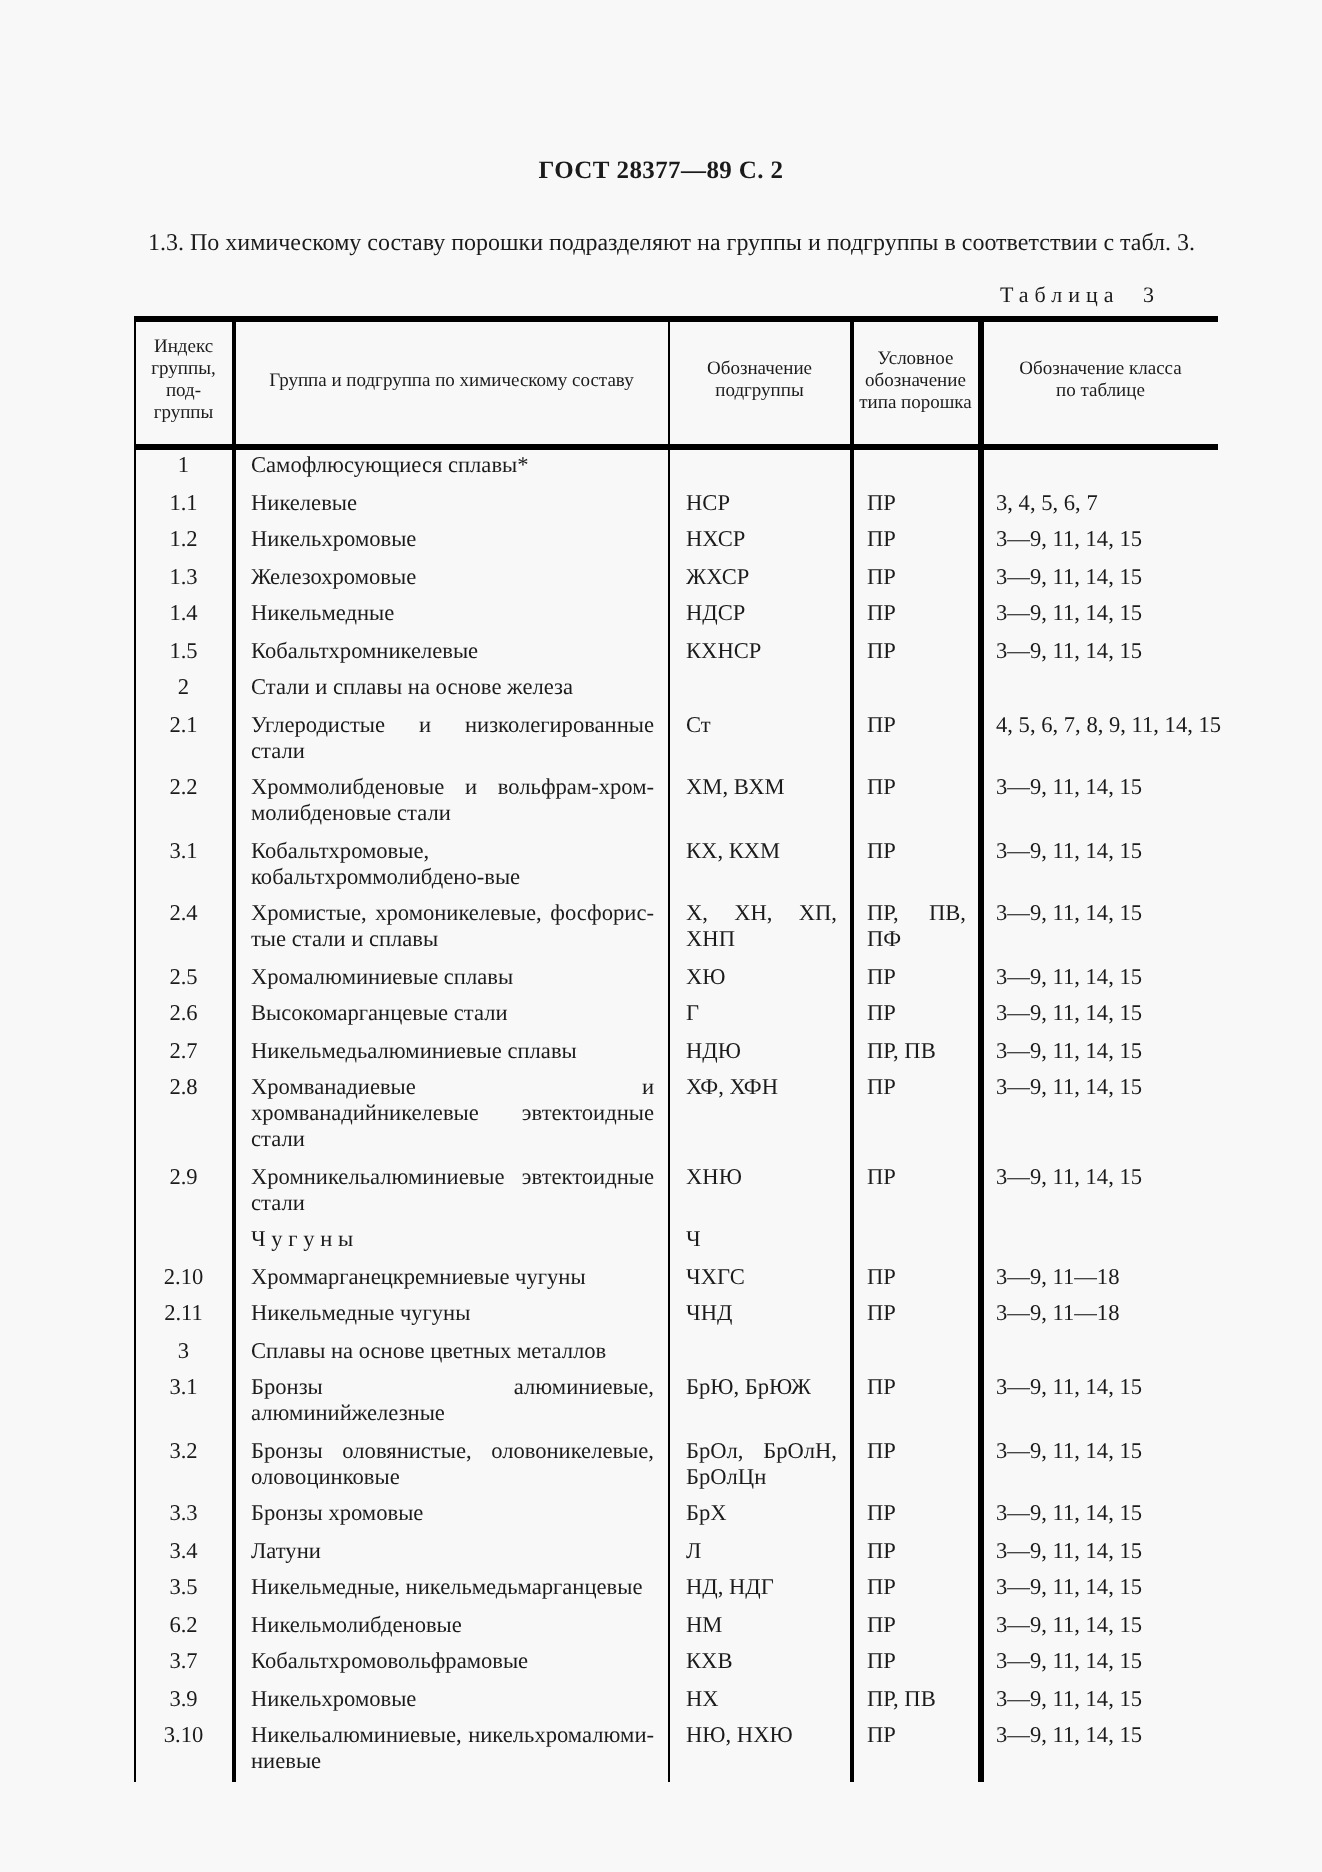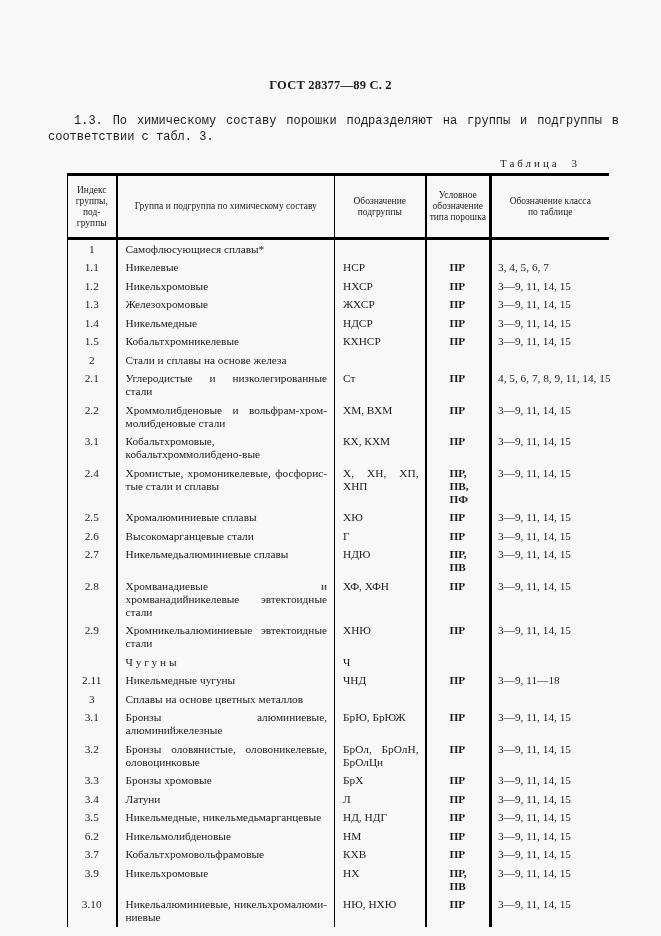--- a/index.html
+++ b/index.html
@@ -17,21 +17,20 @@
     font-weight:bold;
     font-size:12.5px;
     letter-spacing:.2px;
   }
   .intro{
     margin:21px 42px 0 48px;
     font-size:12px;
     line-height:15.5px;
     text-align:justify;
     text-indent:26px;
-    font-family:Liberation Mono, monospace;
   }
   .table-caption{
     margin:12px 81px 4px 0;
     text-align:right;
     font-size:11px;
     letter-spacing:3px;
     word-spacing:6px;
   }
   table.gost{
     border-collapse:collapse;
@@ -58,21 +57,21 @@
     padding:2.5px 4px 3px 6px;
     line-height:13px;
   }
   table.gost th:nth-child(2),table.gost td:nth-child(2){border-left:2px solid #000;}
   table.gost th:nth-child(3),table.gost td:nth-child(3){border-left:1px solid #000;}
   table.gost th:nth-child(4),table.gost td:nth-child(4){border-left:2px solid #000;}
   table.gost th:nth-child(5),table.gost td:nth-child(5){border-left:3px solid #000;}
   table.gost td:nth-child(1){text-align:center;padding-left:2px;padding-right:2px;}
   table.gost td:nth-child(2){text-align:justify;padding-left:8px;padding-right:7px;}
   table.gost td:nth-child(3){text-align:justify;padding-left:8px;padding-right:6px;}
-  table.gost td:nth-child(4){text-align:justify;padding-left:23px;padding-right:6px;font-weight:bold;}
+  table.gost td:nth-child(4){text-align:justify;padding-left:7px;padding-right:6px;}
   table.gost td:nth-child(5){white-space:nowrap;padding-left:6px;}
 </style>
 </head>
 <body>
 
 <div class="page">
 
   <div class="gost-header">ГОСТ 28377—89 С. 2</div>
 
   <p class="intro">1.3. По химическому составу порошки подразделяют на группы и подгруппы в соответствии с табл. 3.</p>
@@ -210,20 +209,27 @@
           <td>3—9, 11, 14, 15</td>
         </tr>
         <tr>
           <td></td>
           <td>Ч у г у н ы</td>
           <td>Ч</td>
           <td></td>
           <td></td>
         </tr>
         <tr>
+          <td>2.10</td>
+          <td>Хроммарганецкремниевые чугуны</td>
+          <td>ЧХГС</td>
+          <td>ПР</td>
+          <td>3—9, 11—18</td>
+        </tr>
+        <tr>
           <td>2.11</td>
           <td>Никельмедные чугуны</td>
           <td>ЧНД</td>
           <td>ПР</td>
           <td>3—9, 11—18</td>
         </tr>
         <tr>
           <td>3</td>
           <td>Сплавы на основе цветных металлов</td>
           <td></td>

